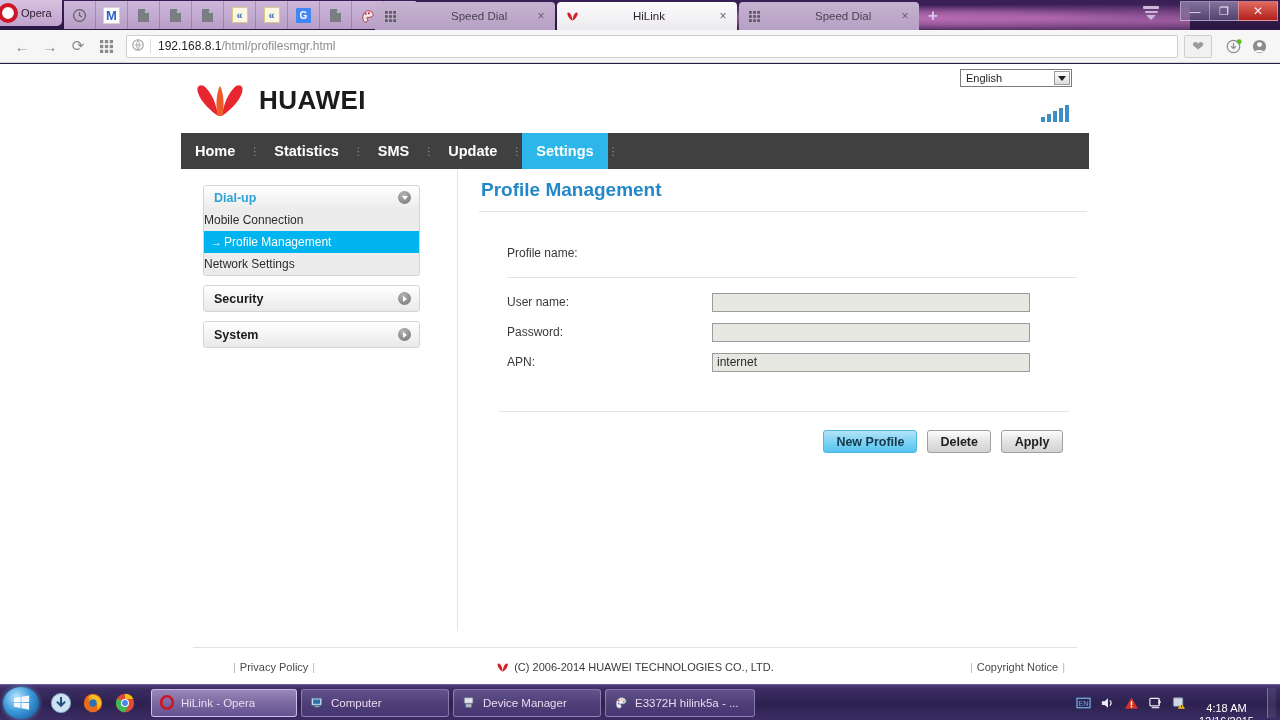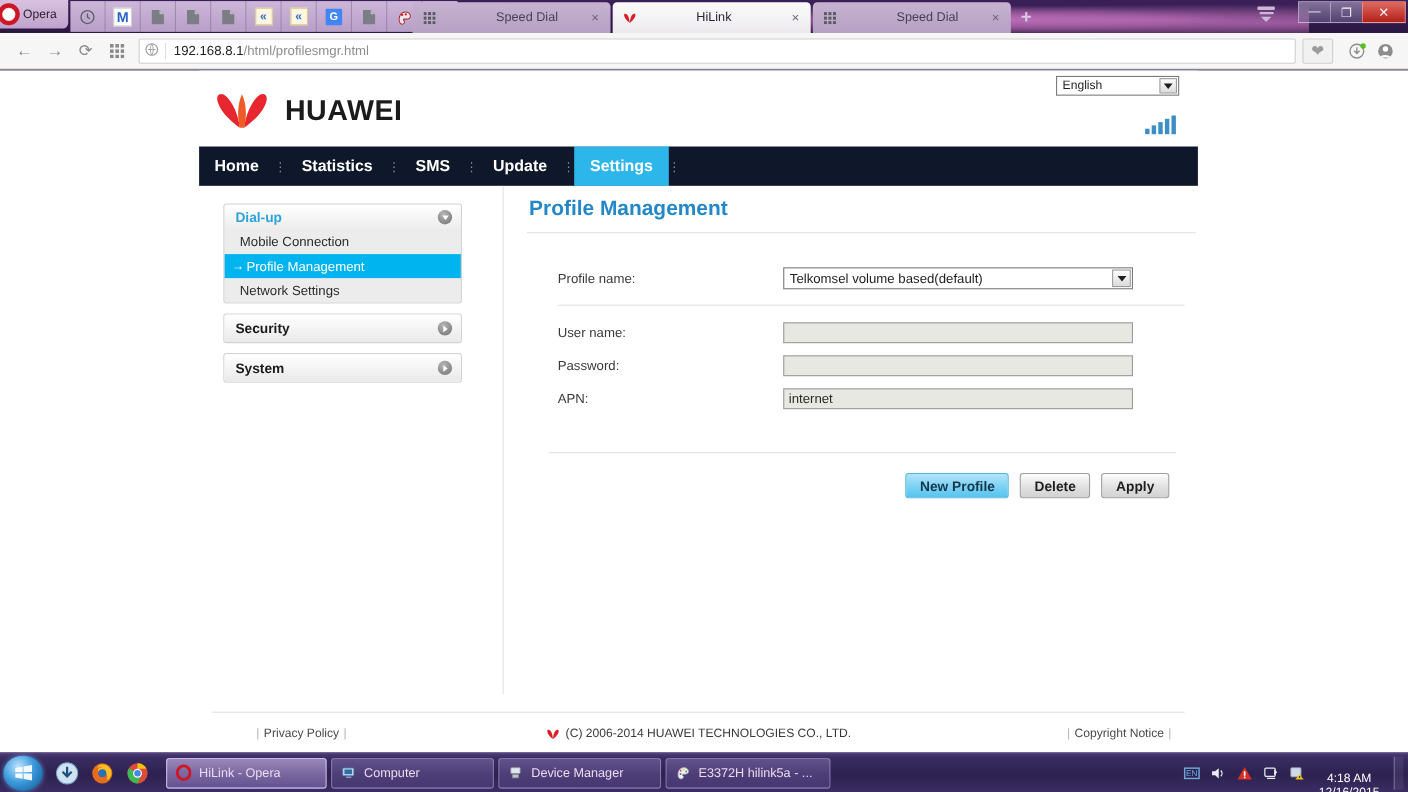--- a/index.html
+++ b/index.html
@@ -130,21 +130,21 @@
     background: linear-gradient(180deg,#fdfdfd,#dcdcdc); border:1px solid #9a9a9a;
     display:flex; align-items:center; justify-content:center;
   }
   .lang-arrow::after{ content:""; border-left:4px solid transparent; border-right:4px solid transparent; border-top:5px solid #1d1d1d;}
   .hw-logo { position:absolute; left:12px; top:18px; display:flex; align-items:center; gap:12px; }
   .hw-name { font-size:26px; font-weight:bold; letter-spacing:.5px; color:#1b1b1b; }
   .signal { position:absolute; right:20px; top:40px; display:flex; align-items:flex-end; gap:2px; height:18px;}
   .signal b { display:block; width:4px; background:#3b8fc4; }
 
   .navbar {
-    height:36px; background:#0f172a;
+    height:36px; background:#404040;
     display:flex; align-items:stretch;
   }
   .nav-item {
     display:flex; align-items:center; padding:0 14px;
     color:#ffffff; font-size:14.5px; font-weight:bold;
   }
   .nav-item.active { background:#2cb6ea; }
   .nav-sep { align-self:center; color:#8d9295; font-size:11px; }
 
   .body-area { position:relative; background:#fff; height:478px; }
@@ -164,21 +164,21 @@
   .panel-head.open { color:#2ea3d8; }
   .panel-head.closed { color:#1b1b1b; }
   .chev {
     width:13px; height:13px; border-radius:50%;
     background: radial-gradient(circle at 40% 30%, #b6b6b6, #6f6f6f);
     display:flex; align-items:center; justify-content:center;
   }
   .chev.down::after{ content:""; border-left:3px solid transparent;border-right:3px solid transparent;border-top:4px solid #fff;}
   .chev.right::after{ content:""; border-top:3px solid transparent;border-bottom:3px solid transparent;border-left:4px solid #fff;}
   .sub-item {
-    height:22px; display:flex; align-items:center; padding-left:14px;
+    height:22px; display:flex; align-items:center; 
     font-size:12px; color:#2c2c2c; background:#ececec;
   }
   .sub-item.selected { background:#00b4f0; color:#ffffff; padding-left:7px; }
   .sub-item.selected::before { content:"\2192"; margin-right:2px; font-size:11px; }
   .panel.collapsed { background:#fff; }
   .panel.collapsed .panel-head { background: linear-gradient(180deg,#ffffff,#e9e9e9); height:25px; }
 
   .content { position:absolute; left:298px; top:10px; width:608px; }
   .page-title { font-size:19px; font-weight:bold; color:#2488c8; padding-left:2px;}
   .title-rule { height:1px; background:#e2e2e2; margin-top:10px; }
@@ -513,24 +513,20 @@
           </div>
         </div>
 
         <div class="content">
           <div class="page-title">Profile Management</div>
           <div class="title-rule"></div>
 
           <div class="form">
             <div class="frow first">
               <div class="flabel">Profile name:</div>
-              <div class="fselect">
-                <span>Telkomsel volume based(default)</span>
-                <span class="lang-arrow"></span>
-              </div>
             </div>
 
             <div class="row-rule"></div>
 
             <div class="frow">
               <div class="flabel">User name:</div>
               <div class="finput"></div>
             </div>
 
             <div class="frow">

